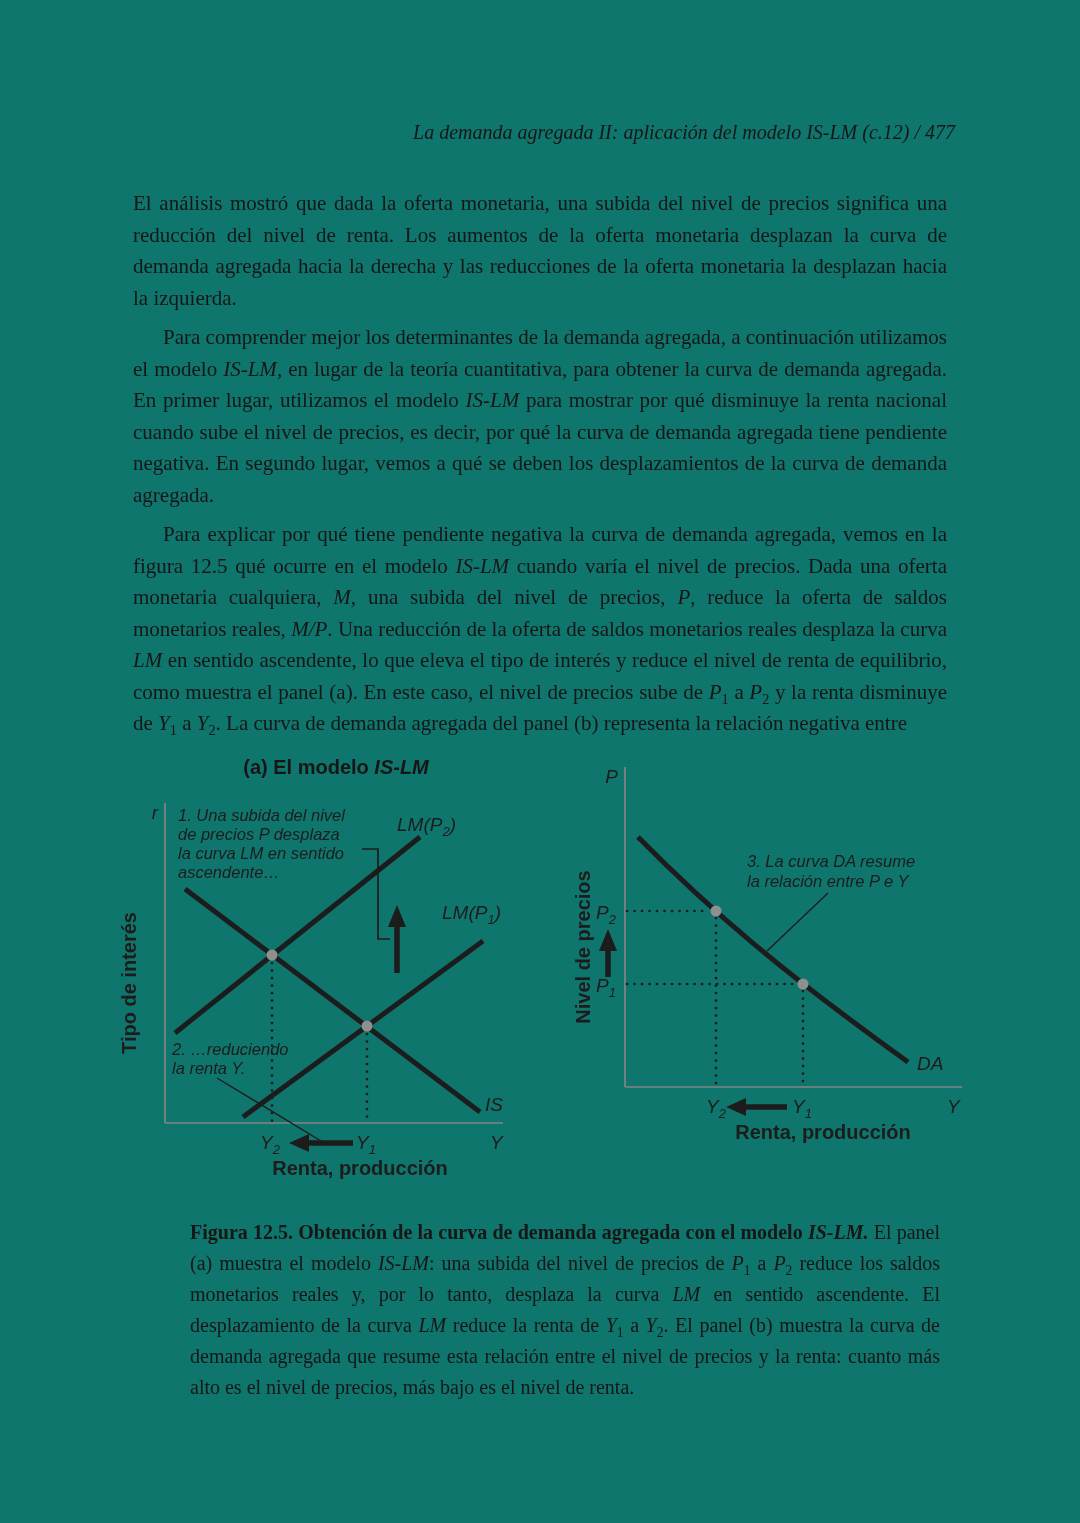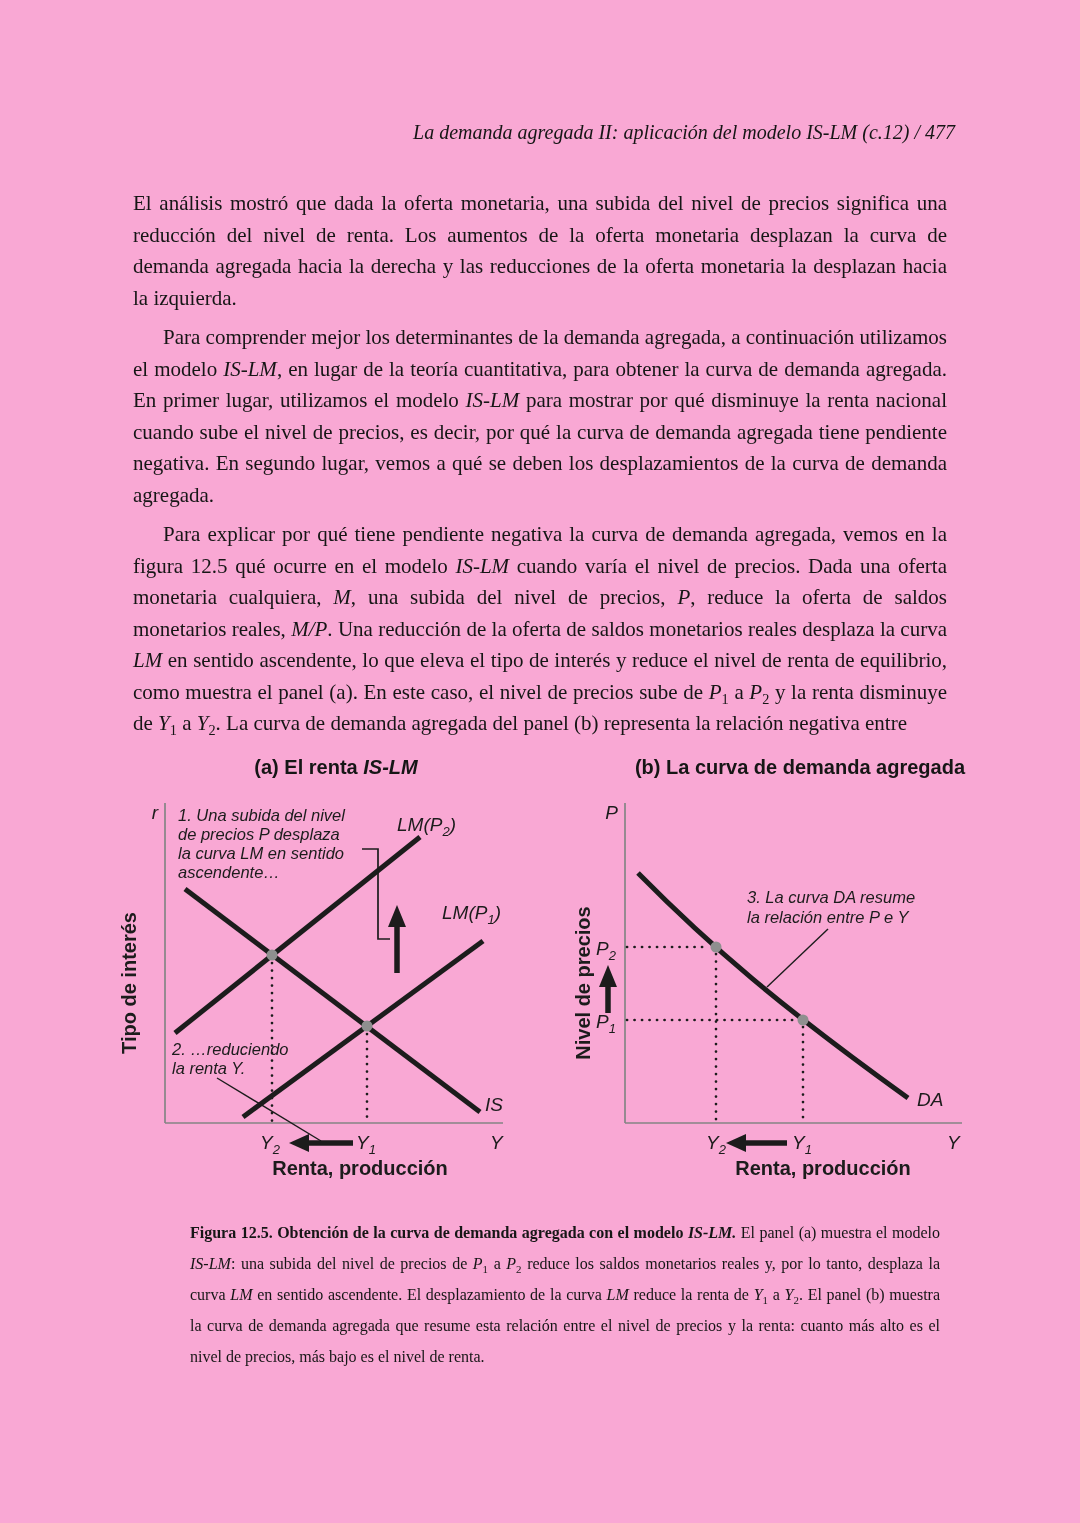--- a/index.html
+++ b/index.html
@@ -1,18 +1,18 @@
 <!DOCTYPE html>
 <html><head>
 <meta charset="utf-8">
 <style>
   html,body { margin:0; padding:0; background:#e8e8e8; }
   .page {
     width:1080px; height:1523px; position:relative; margin:0 auto;
-    background:#f9a8d4; color:#161616; overflow:hidden;
+    background:#0f766e; color:#161616; overflow:hidden;
     font-family:"Liberation Serif", serif;
   }
   .running-head {
     margin:120px 125px 0 125px;
     text-align:right; font-style:italic; font-size:20px; line-height:24px;
     white-space:nowrap;
   }
   .bodytext {
     margin:44px 125px 0 125px; width:830px;
     font-size:21px; line-height:31.5px; text-align:justify;
@@ -25,21 +25,21 @@
   .panel { position:relative; }
   .panel-title {
     font-family:"Liberation Sans", sans-serif; font-weight:bold;
     font-size:20px; height:36px; text-align:center; line-height:24px;
   }
   .panel-title-a { padding-left:12px; }
   .panel-title-b { padding-left:40px; }
 
   .caption {
     margin:30px 0 0 190px; width:750px;
-    font-size:16px; line-height:31px; text-align:justify;
+    font-size:20px; line-height:31px; text-align:justify;
   }
 
   
   .ax     { stroke:#858585; stroke-width:1.7; fill:none; }
   .curve  { stroke:#1c1c1c; stroke-width:5;   fill:none; }
   .thick  { stroke:#1c1c1c; stroke-width:5.5; fill:none; }
   .thin   { stroke:#1c1c1c; stroke-width:1.4; fill:none; }
   .conn   { stroke:#1c1c1c; stroke-width:1.7; fill:none; }
   .dotted { stroke:#1c1c1c; stroke-width:2.7; stroke-dasharray:0.1 7.4; stroke-linecap:round; fill:none; }
   .dot    { fill:#8f8f8f; stroke:none; }
@@ -58,21 +58,21 @@
 
   <div class="bodytext">
     <p><span>El análisis mostró que dada la oferta monetaria, una subida del nivel de precios significa una reducción del nivel de renta. Los aumentos de la oferta monetaria desplazan la curva de demanda agregada hacia la derecha y las reducciones de la oferta monetaria la desplazan hacia la izquierda.</span></p>
     <p class="indent"><span>Para comprender mejor los determinantes de la demanda agregada, a continuación utilizamos el modelo </span><span style="font-style: italic;">IS-LM</span><span>, en lugar de la teoría cuantitativa, para obtener la curva de demanda agregada. En primer lugar, utilizamos el modelo </span><span style="font-style: italic;">IS-LM</span><span> para mostrar por qué disminuye la renta nacional cuando sube el nivel de precios, es decir, por qué la curva de demanda agregada tiene pendiente negativa. En segundo lugar, vemos a qué se deben los desplazamientos de la curva de demanda agregada.</span></p>
     <p class="indent"><span>Para explicar por qué tiene pendiente negativa la curva de demanda agregada, vemos en la figura 12.5 qué ocurre en el modelo </span><span style="font-style: italic;">IS-LM</span><span> cuando varía el nivel de precios. Dada una oferta monetaria cualquiera, </span><span style="font-style: italic;">M</span><span>, una subida del nivel de precios, </span><span style="font-style: italic;">P</span><span>, reduce la oferta de saldos monetarios reales, </span><span style="font-style: italic;">M/P</span><span>. Una reducción de la oferta de saldos monetarios reales desplaza la curva </span><span style="font-style: italic;">LM</span><span> en sentido ascendente, lo que eleva el tipo de interés y reduce el nivel de renta de equilibrio, como muestra el panel (a). En este caso, el nivel de precios sube de </span><span style="font-style: italic;">P</span><sub>1</sub><span> a </span><span style="font-style: italic;">P</span><sub>2</sub><span> y la renta disminuye de </span><span style="font-style: italic;">Y</span><sub>1</sub><span> a </span><span style="font-style: italic;">Y</span><sub>2</sub><span>. La curva de demanda agregada del panel (b) representa la relación negativa entre</span></p>
   </div>
 
   <div class="figure-row">
 
     <div class="panel">
-      <div class="panel-title panel-title-a"><span style="font-weight: bold;">(a) El renta </span><span style="font-style: italic; font-weight: bold;">IS-LM</span></div>
+      <div class="panel-title panel-title-a"><span style="font-weight: bold;">(a) El modelo </span><span style="font-style: italic; font-weight: bold;">IS-LM</span></div>
       <svg width="440" height="392" viewBox="0 0 440 392">
 
         <line class="ax" x1="55" y1="12" x2="55" y2="332"></line>
         <line class="ax" x1="55" y1="332" x2="393" y2="332"></line>
 
         <line class="dotted" x1="162" y1="172" x2="162" y2="330"></line>
         <line class="dotted" x1="257" y1="243" x2="257" y2="330"></line>
 
         <line class="curve" x1="65" y1="242" x2="310" y2="46"></line>
         <line class="curve" x1="133" y1="326" x2="373" y2="150"></line>
@@ -102,21 +102,20 @@
         <text class="fann" x="62" y="283">la renta Y.</text>
         <text class="flab" x="150" y="358"><tspan>Y</tspan><tspan class="sub" dy="5">2</tspan></text>
         <text class="flab" x="246" y="358"><tspan>Y</tspan><tspan class="sub" dy="5">1</tspan></text>
         <text class="flab" x="380" y="358">Y</text>
         <text class="faxt" x="250" y="384" text-anchor="middle">Renta, producción</text>
         <text class="faxt" transform="rotate(-90 26 192)" x="26" y="192" text-anchor="middle">Tipo de interés</text>
       </svg>
     </div>
 
     <div class="panel" style="margin-left:20px">
-      <div class="panel-title panel-title-b"><span style="font-weight: bold;">(b) La curva de demanda agregada</span></div>
       <svg width="420" height="392" viewBox="0 0 420 392">
 
         <line class="ax" x1="55" y1="12" x2="55" y2="332"></line>
         <line class="ax" x1="55" y1="332" x2="392" y2="332"></line>
 
         <line class="dotted" x1="57" y1="156" x2="139" y2="156"></line>
         <line class="dotted" x1="146" y1="163" x2="146" y2="330"></line>
         <line class="dotted" x1="57" y1="229" x2="226" y2="229"></line>
         <line class="dotted" x1="233" y1="236" x2="233" y2="330"></line>
 

